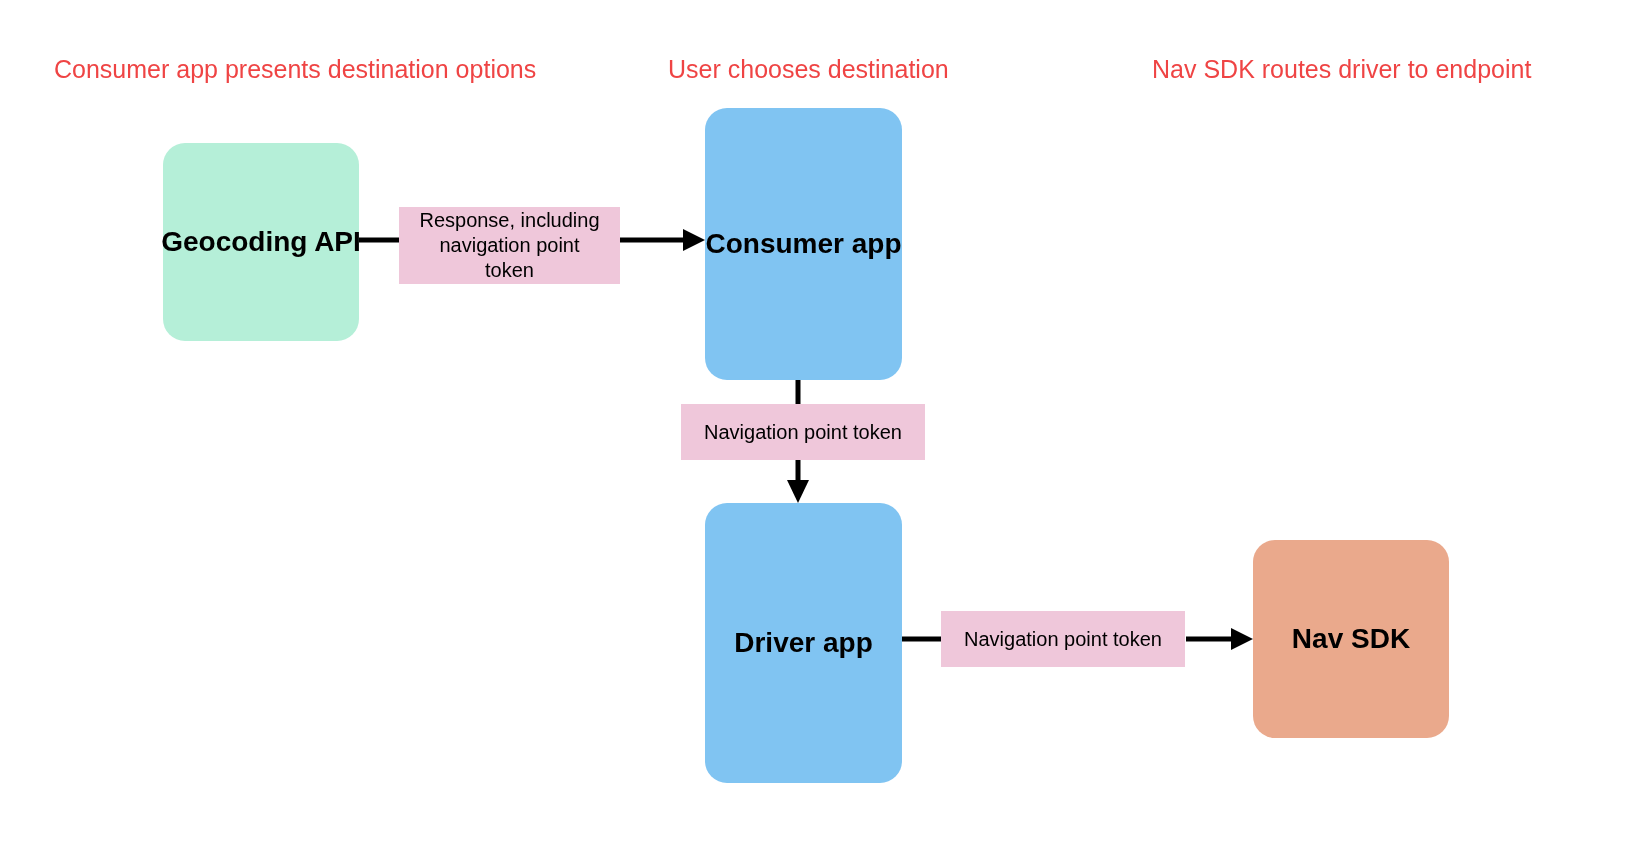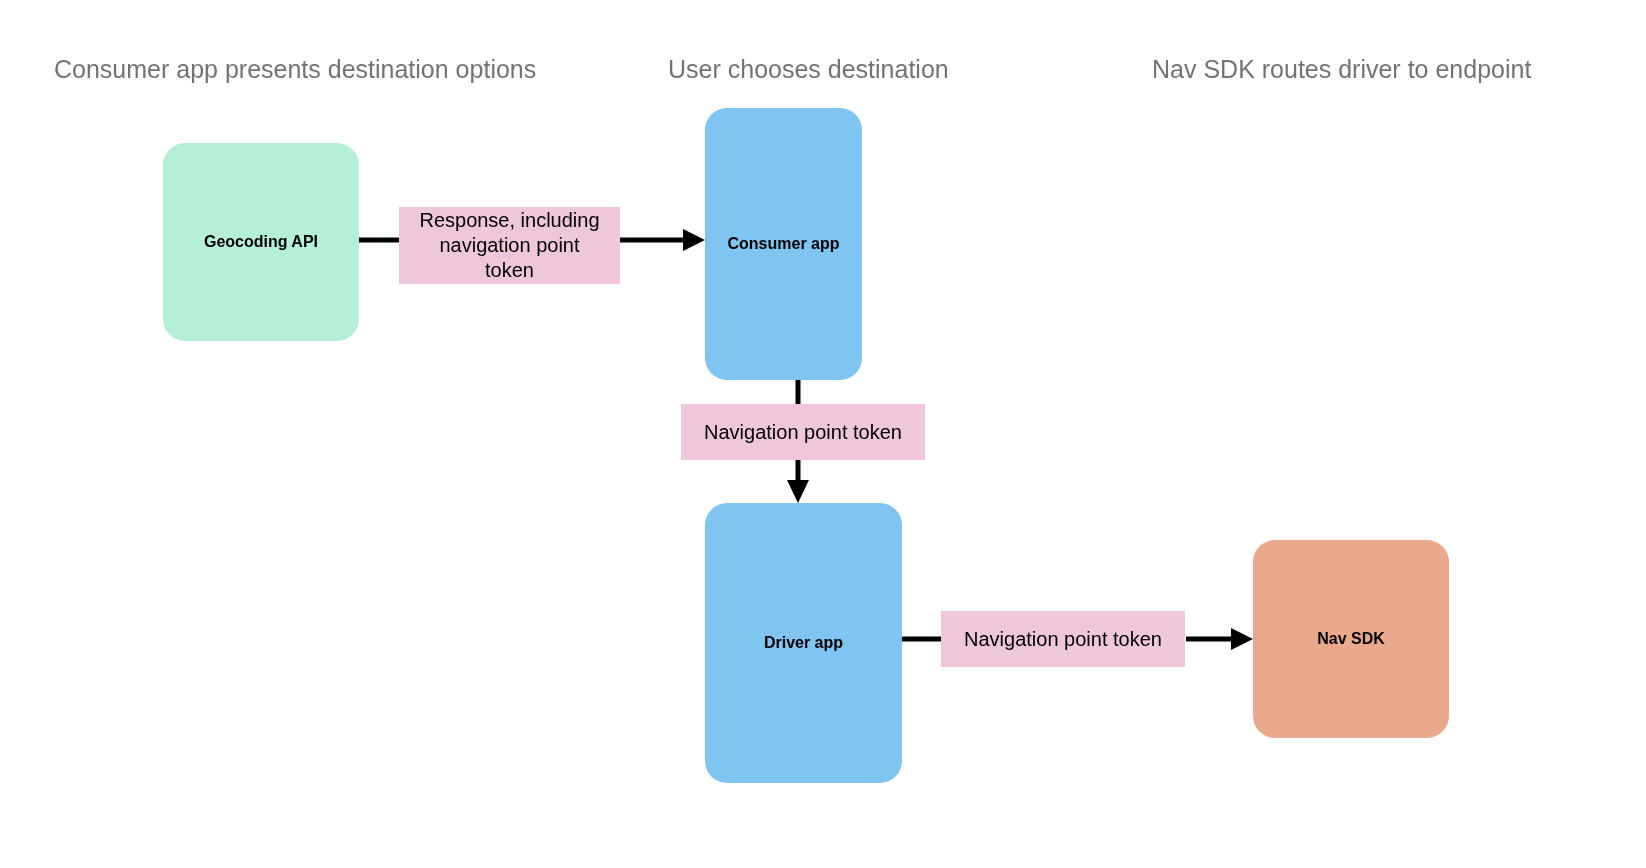--- a/index.html
+++ b/index.html
@@ -18,55 +18,55 @@
     height: 868px;
     background: #ffffff;
     overflow: hidden;
   }
 
   
   .col-header {
     position: absolute;
     font-size: 25px;
     line-height: 30px;
-    color: #737373;
+    color: #ef4444;
     white-space: nowrap;
     font-weight: 400;
   }
   #hdr-1 { left: 54px;   top: 54px; }
   #hdr-2 { left: 668px;  top: 54px; }
   #hdr-3 { left: 1152px; top: 54px; }
 
   
   .node {
     position: absolute;
     display: flex;
     align-items: center;
     justify-content: center;
     border-radius: 22px;
     box-sizing: border-box;
     z-index: 3;
   }
   .node-label {
-    font-size: 16px;
+    font-size: 28px;
     font-weight: 700;
     color: #000000;
     text-align: right;
     line-height: 28px;
     white-space: nowrap;
   }
 
   #node-geocoding {
     left: 163px; top: 143px;
     width: 196px; height: 198px;
     background: #b5efd8;
   }
   #node-consumer {
     left: 705px; top: 108px;
-    width: 157px; height: 272px;
+    width: 197px; height: 272px;
     background: #80c4f2;
   }
   #node-driver {
     left: 705px; top: 503px;
     width: 197px; height: 280px;
     background: #80c4f2;
   }
   #node-navsdk {
     left: 1253px; top: 540px;
     width: 196px; height: 198px;

